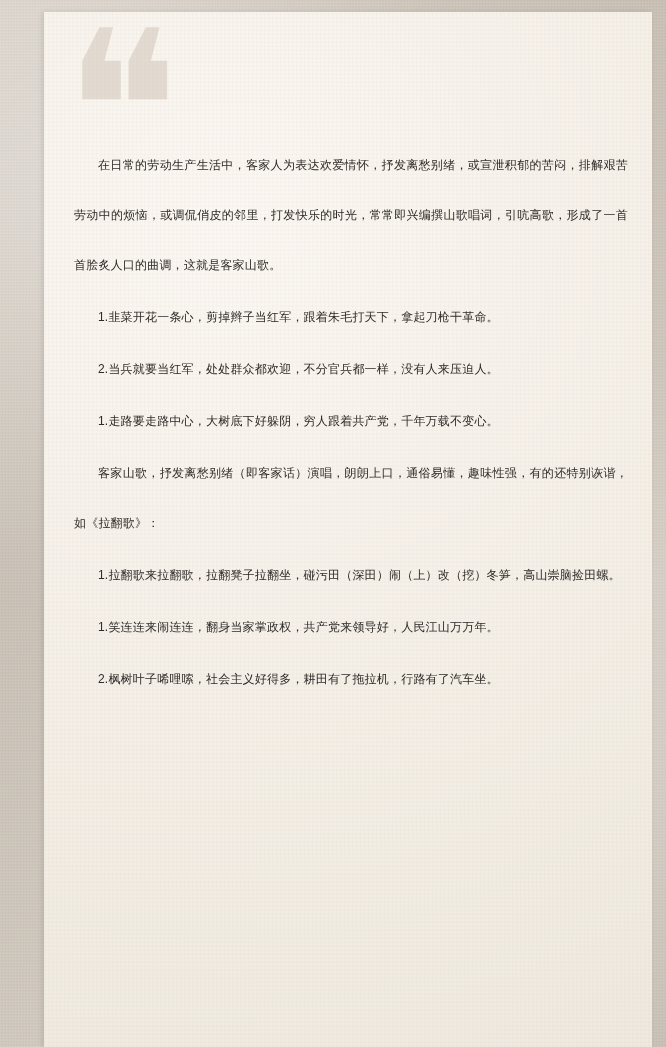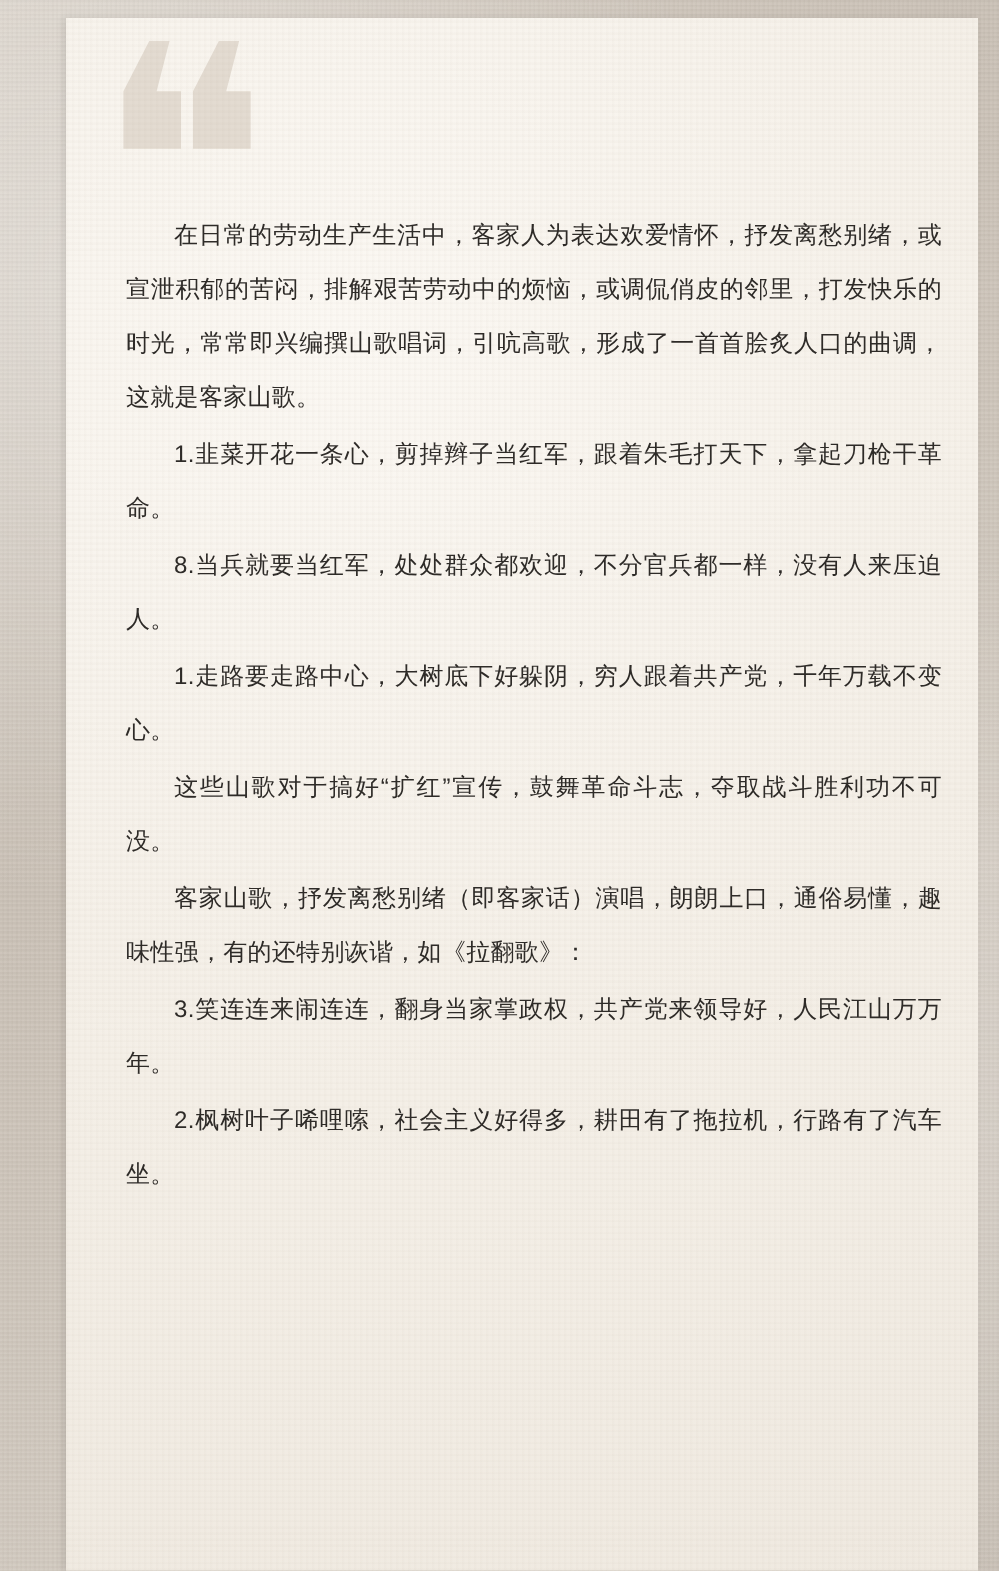--- a/index.html
+++ b/index.html
@@ -71,23 +71,23 @@
     margin-top: -28px;
     margin-left: 4px;
     user-select: none;
   }
   .content {
     position: relative;
     z-index: 2;
     padding: 128px 24px 0 24px;
   }
   p.para {
-    margin: 0 0 2px 16px;
-    font-size: 16px;
-    line-height: 36px;
+    margin: 0 0 2px 6px;
+    font-size: 12px;
+    line-height: 50px;
     color: #2e2b28;
     text-align: justify;
     text-justify: inter-ideograph;
     text-indent: 2em;
     font-family: "Liberation Sans", "DejaVu Sans", sans-serif;
     letter-spacing: 0.2px;
   }
 </style>
 </head>
 <body>
@@ -96,22 +96,22 @@
 
 <div class="paper">
 
   <div class="quote-mark">
     <span class="qm-glyph">❝</span>
   </div>
 
   <div class="content">
     <p class="para">在日常的劳动生产生活中，客家人为表达欢爱情怀，抒发离愁别绪，或宣泄积郁的苦闷，排解艰苦劳动中的烦恼，或调侃俏皮的邻里，打发快乐的时光，常常即兴编撰山歌唱词，引吭高歌，形成了一首首脍炙人口的曲调，这就是客家山歌。</p>
     <p class="para">1.韭菜开花一条心，剪掉辫子当红军，跟着朱毛打天下，拿起刀枪干革命。</p>
-    <p class="para">8.当兵就要当红军，处处群众都欢迎，不分官兵都一样，没有人来压迫人。</p>
+    <p class="para">2.当兵就要当红军，处处群众都欢迎，不分官兵都一样，没有人来压迫人。</p>
     <p class="para">1.走路要走路中心，大树底下好躲阴，穷人跟着共产党，千年万载不变心。</p>
-    <p class="para">这些山歌对于搞好“扩红”宣传，鼓舞革命斗志，夺取战斗胜利功不可没。</p>
     <p class="para">客家山歌，抒发离愁别绪（即客家话）演唱，朗朗上口，通俗易懂，趣味性强，有的还特别诙谐，如《拉翻歌》：</p>
-    <p class="para">3.笑连连来闹连连，翻身当家掌政权，共产党来领导好，人民江山万万年。</p>
+    <p class="para">1.拉翻歌来拉翻歌，拉翻凳子拉翻坐，碰污田（深田）闹（上）改（挖）冬笋，高山崇脑捡田螺。</p>
+    <p class="para">1.笑连连来闹连连，翻身当家掌政权，共产党来领导好，人民江山万万年。</p>
     <p class="para">2.枫树叶子唏哩嗦，社会主义好得多，耕田有了拖拉机，行路有了汽车坐。</p>
 
   </div>
 
 </div>
 
 </body></html>

